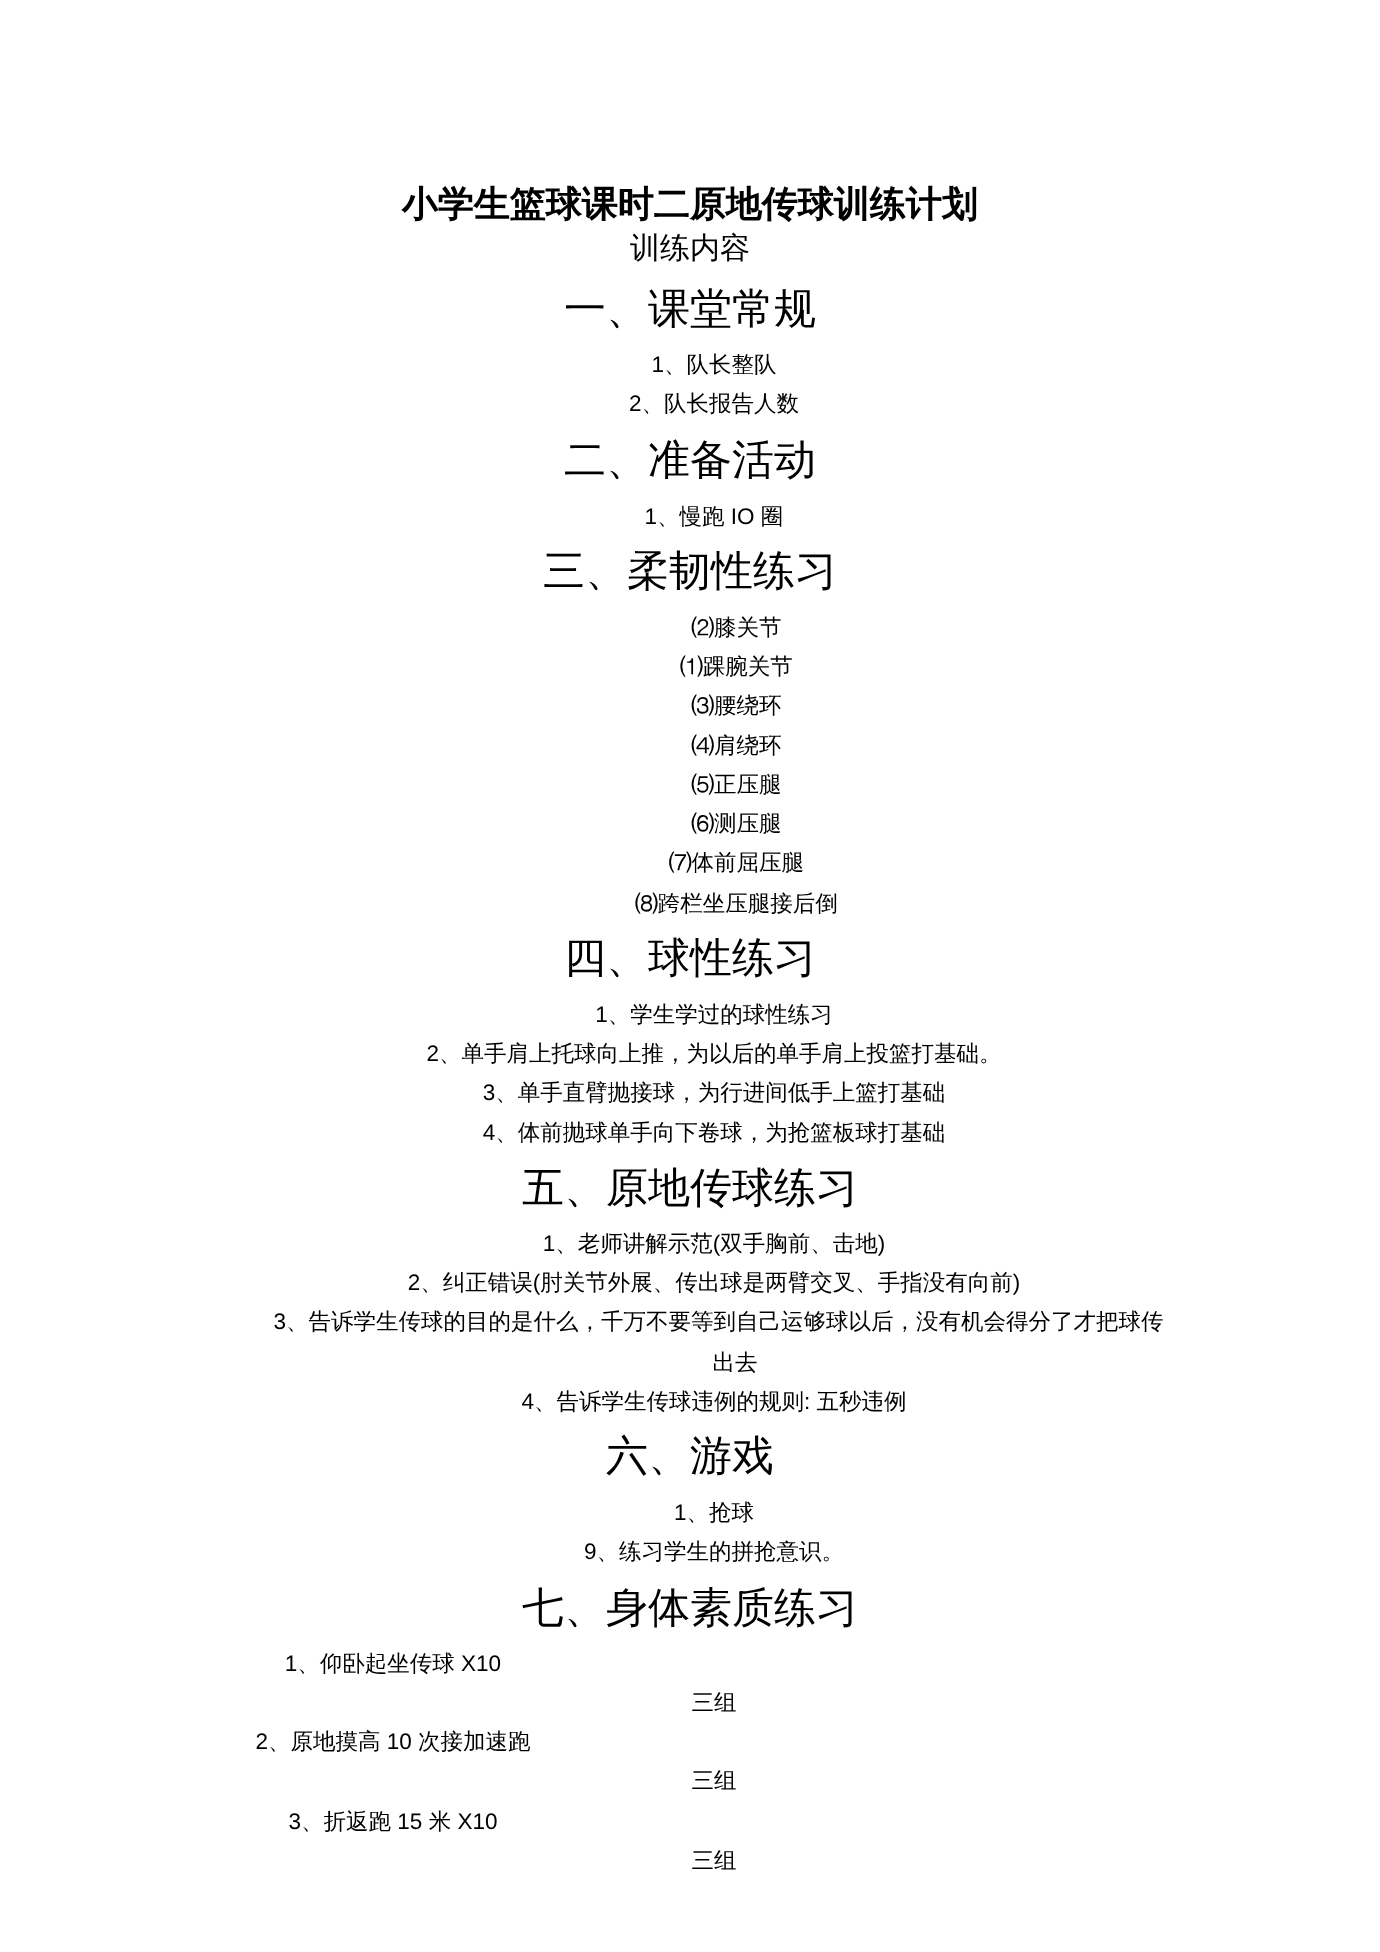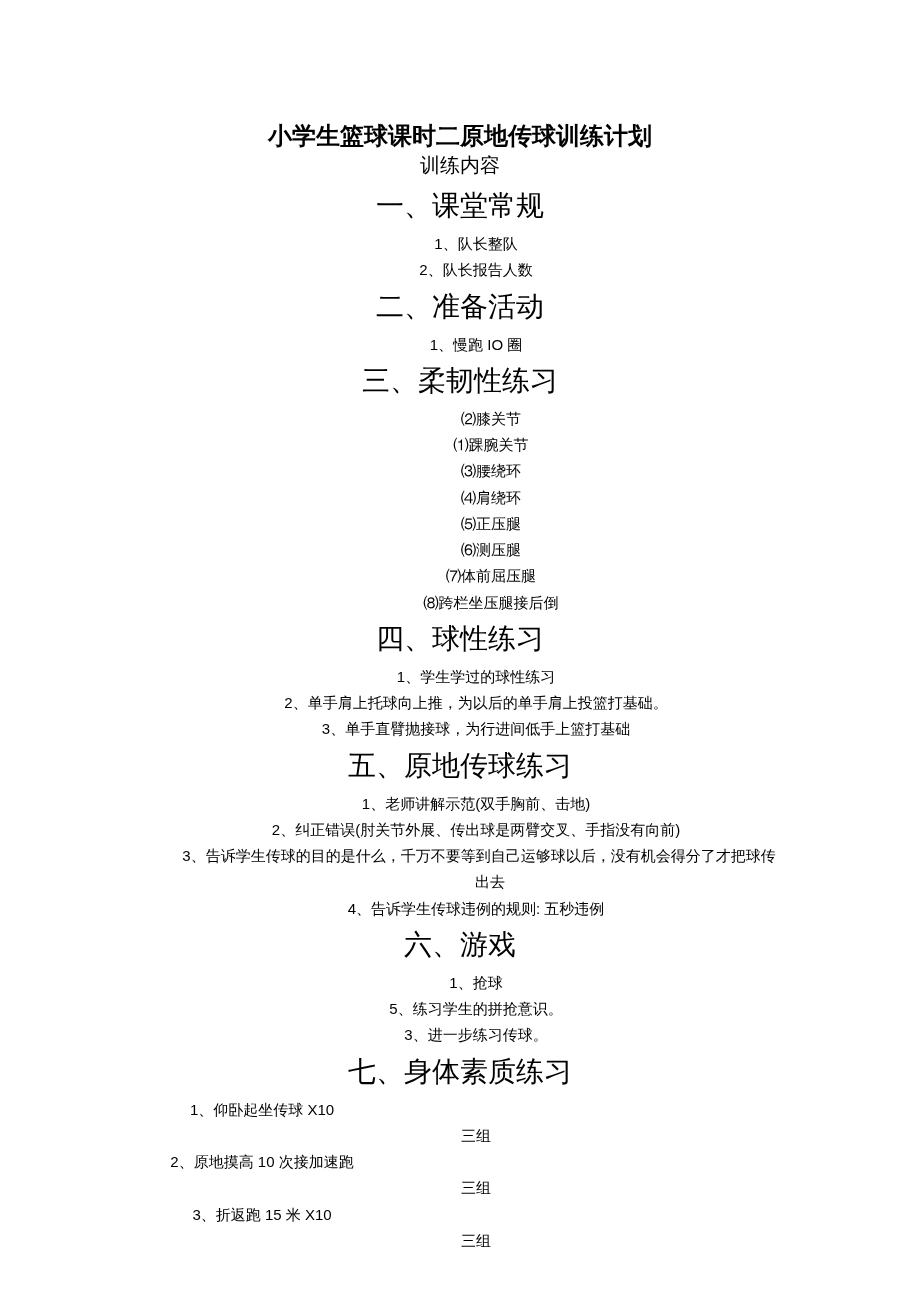--- a/index.html
+++ b/index.html
@@ -101,40 +101,40 @@
     <li>⑻跨栏坐压腿接后倒</li>
   </ul>
 </div>
 
 <div class="section">
   <div class="section-heading">四、球性练习</div>
   <ul class="item-list">
     <li>1、学生学过的球性练习</li>
     <li>2、单手肩上托球向上推，为以后的单手肩上投篮打基础。</li>
     <li>3、单手直臂抛接球，为行进间低手上篮打基础</li>
+    <li>4、体前抛球单手向下卷球，为抢篮板球打基础</li>
   </ul>
 </div>
 
 <div class="section">
   <div class="section-heading">五、原地传球练习</div>
   <div class="item-wrap">
     <div class="line">1、老师讲解示范(双手胸前、击地)</div>
     <div class="line">2、纠正错误(肘关节外展、传出球是两臂交叉、手指没有向前)</div>
     <div class="line" style="padding-left:6px">3、告诉学生传球的目的是什么，千万不要等到自己运够球以后，没有机会得分了才把球传</div>
     <div class="line cont-line">出去</div>
     <div class="line">4、告诉学生传球违例的规则: 五秒违例</div>
   </div>
 </div>
 
 <div class="section">
   <div class="section-heading">六、游戏</div>
   <ul class="item-list">
     <li>1、抢球</li>
-    <li>5、练习学生的拼抢意识。</li>
-    <li>3、进一步练习传球。</li>
+    <li>9、练习学生的拼抢意识。</li>
   </ul>
 </div>
 
 <div class="section">
   <div class="section-heading">七、身体素质练习</div>
   <div class="item-wrap">
     <div class="line spaced-row">
       <span class="left">1、仰卧起坐传球 X10</span>
       <span class="right">三组</span>
     </div>

